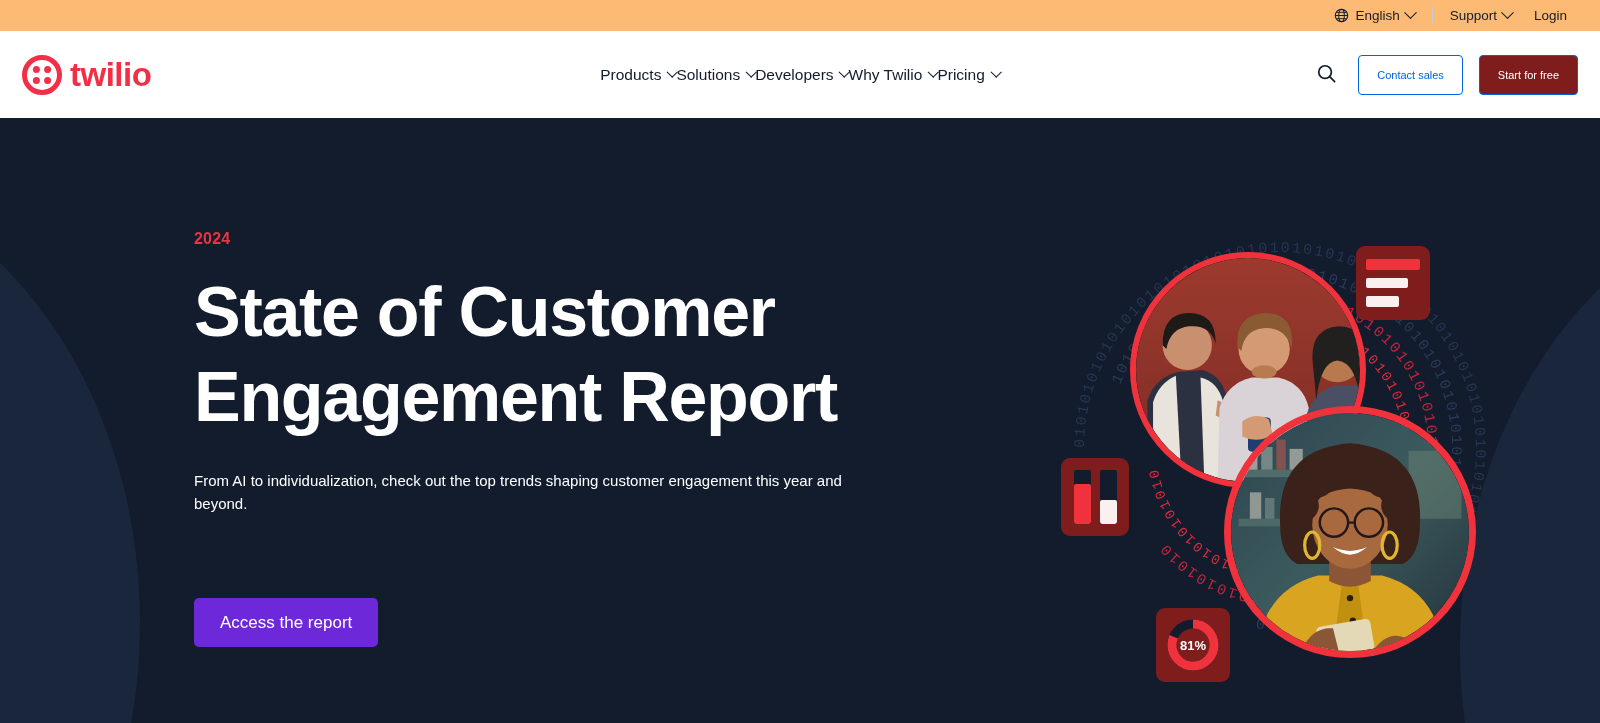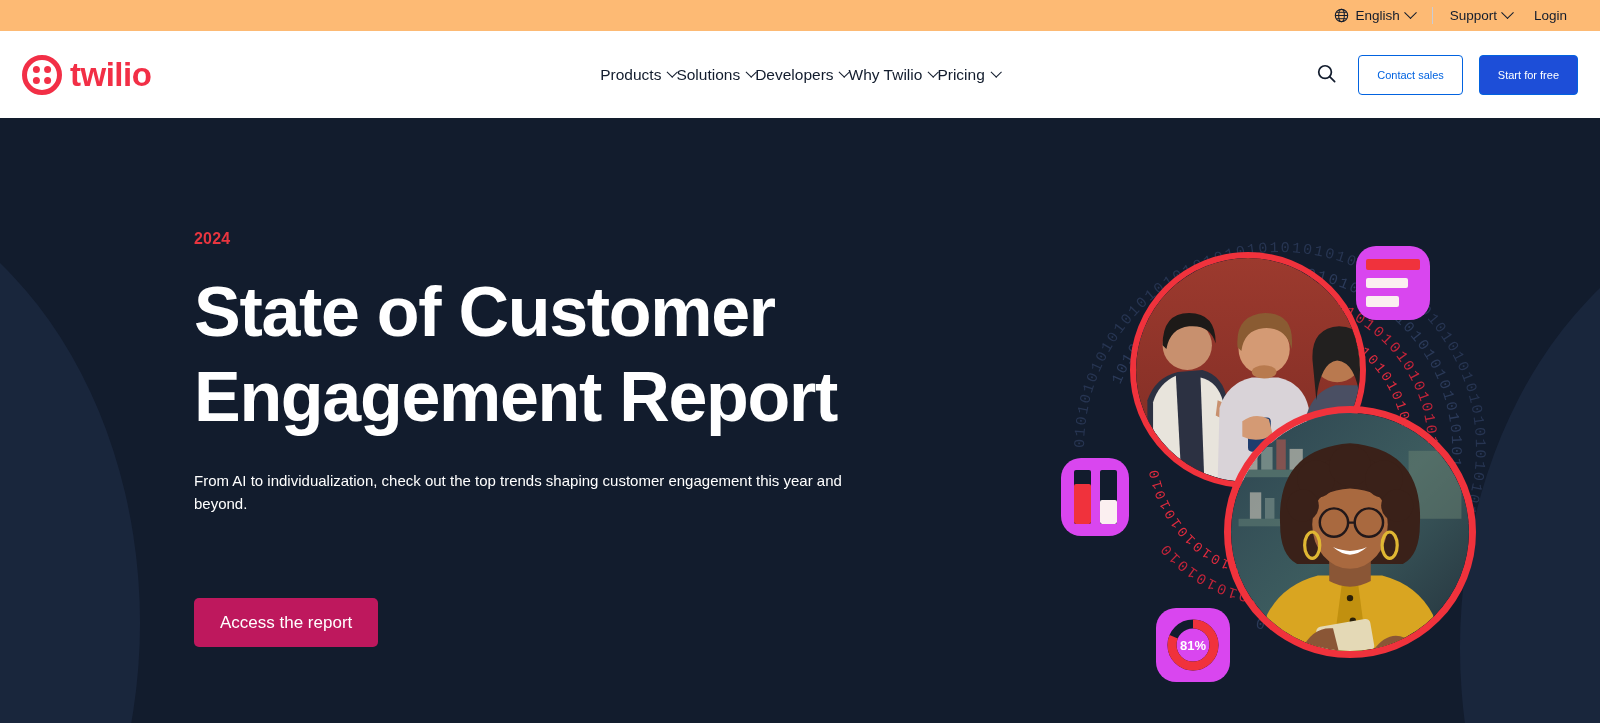--- a/index.html
+++ b/index.html
@@ -115,21 +115,21 @@
     cursor: pointer;
     white-space: nowrap;
     text-align: right;
   }
   .btn-outline {
     background: #ffffff;
     color: #0263e0;
     border: 1.5px solid #0263e0;
   }
   .btn-solid {
-    background: #1d4ed8;
+    background: #7f1d1d;
     color: #ffffff;
     border: 1.5px solid #0263e0;
   }
 
   
   .hero {
     position: relative;
     height: 696px;
     background: #121c2d;
     overflow: hidden;
@@ -178,21 +178,21 @@
     margin-bottom: 28px;
   }
   .hero-sub {
     font-size: 15px;
     color: #ffffff;
     line-height: 1.58;
     max-width: 680px;
     margin-bottom: 82px;
   }
   .cta {
-    background: #be185d;
+    background: #6d28d9;
     color: #ffffff;
     font-size: 17px;
     border: none;
     border-radius: 5px;
     padding: 0 26px;
     height: 49px;
     display: inline-flex;
     align-items: center;
     cursor: pointer;
     font-family: "Liberation Sans", sans-serif;
@@ -227,22 +227,22 @@
   }
   .photo-bottom {
     width: 252px; height: 252px;
     left: 164px; top: 178px;
     border-width: 7px;
   }
   .photo-circle svg, .photo-circle .ph { display: block; width: 100%; height: 100%; }
 
   .mini-card {
     position: absolute;
-    background: #d946ef;
-    border-radius: 20px;
+    background: #7f1d1d;
+    border-radius: 9px;
     z-index: 6;
   }
   .card-list {
     width: 74px; height: 74px;
     left: 296px; top: 18px;
     padding: 13px 10px;
     display: flex;
     flex-direction: column;
     gap: 8px;
     justify-content: center;

